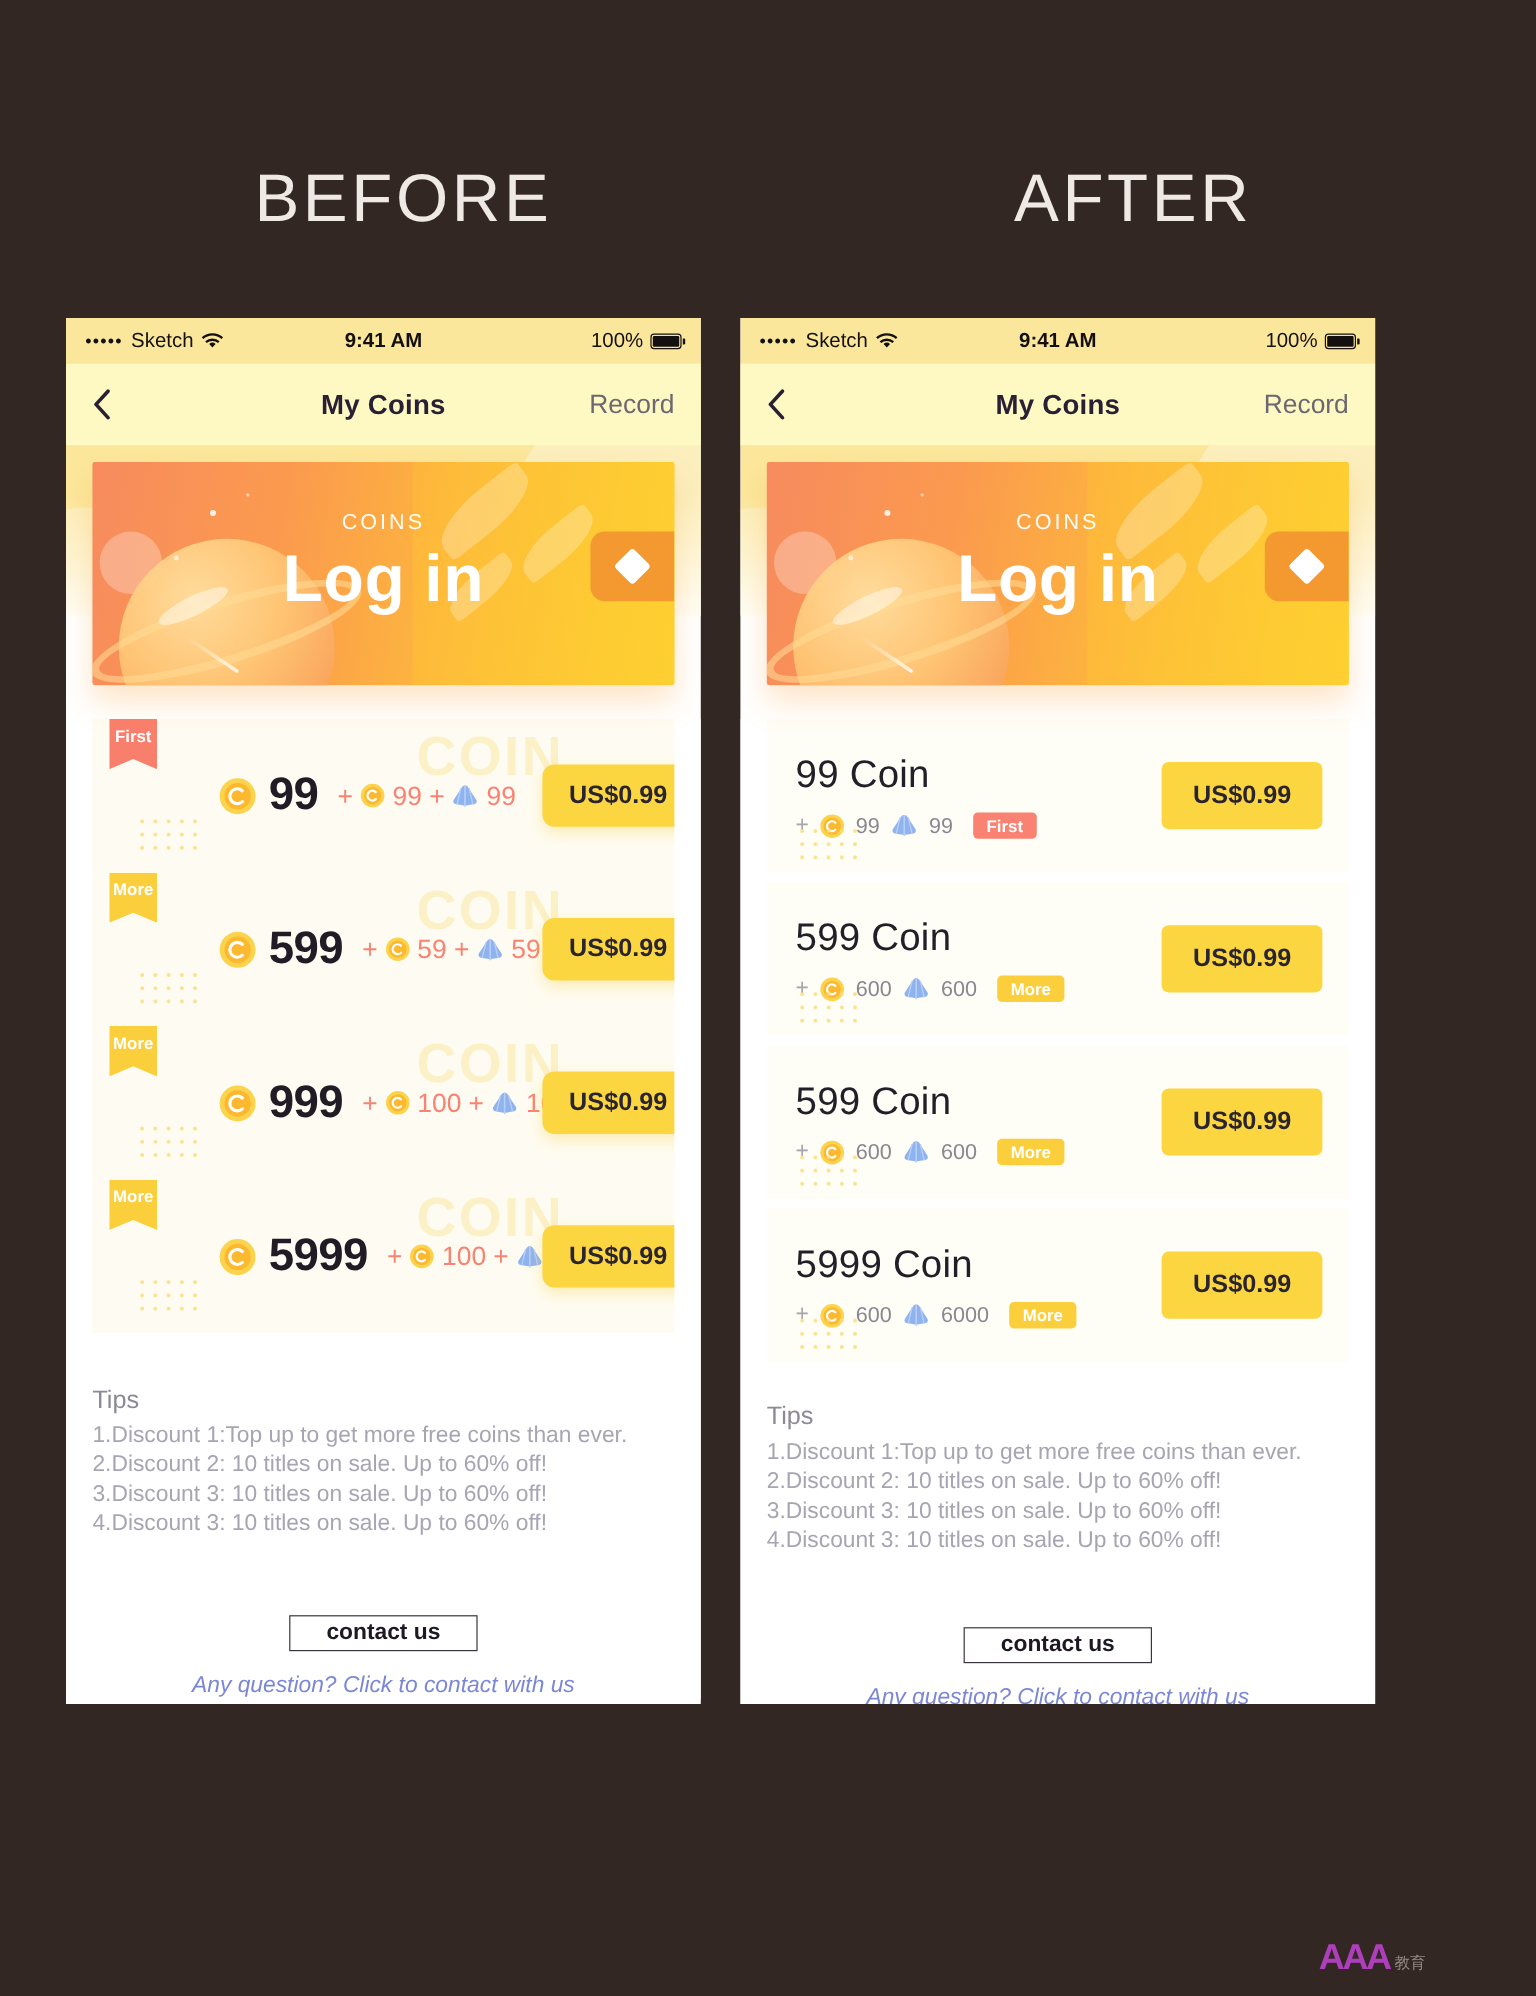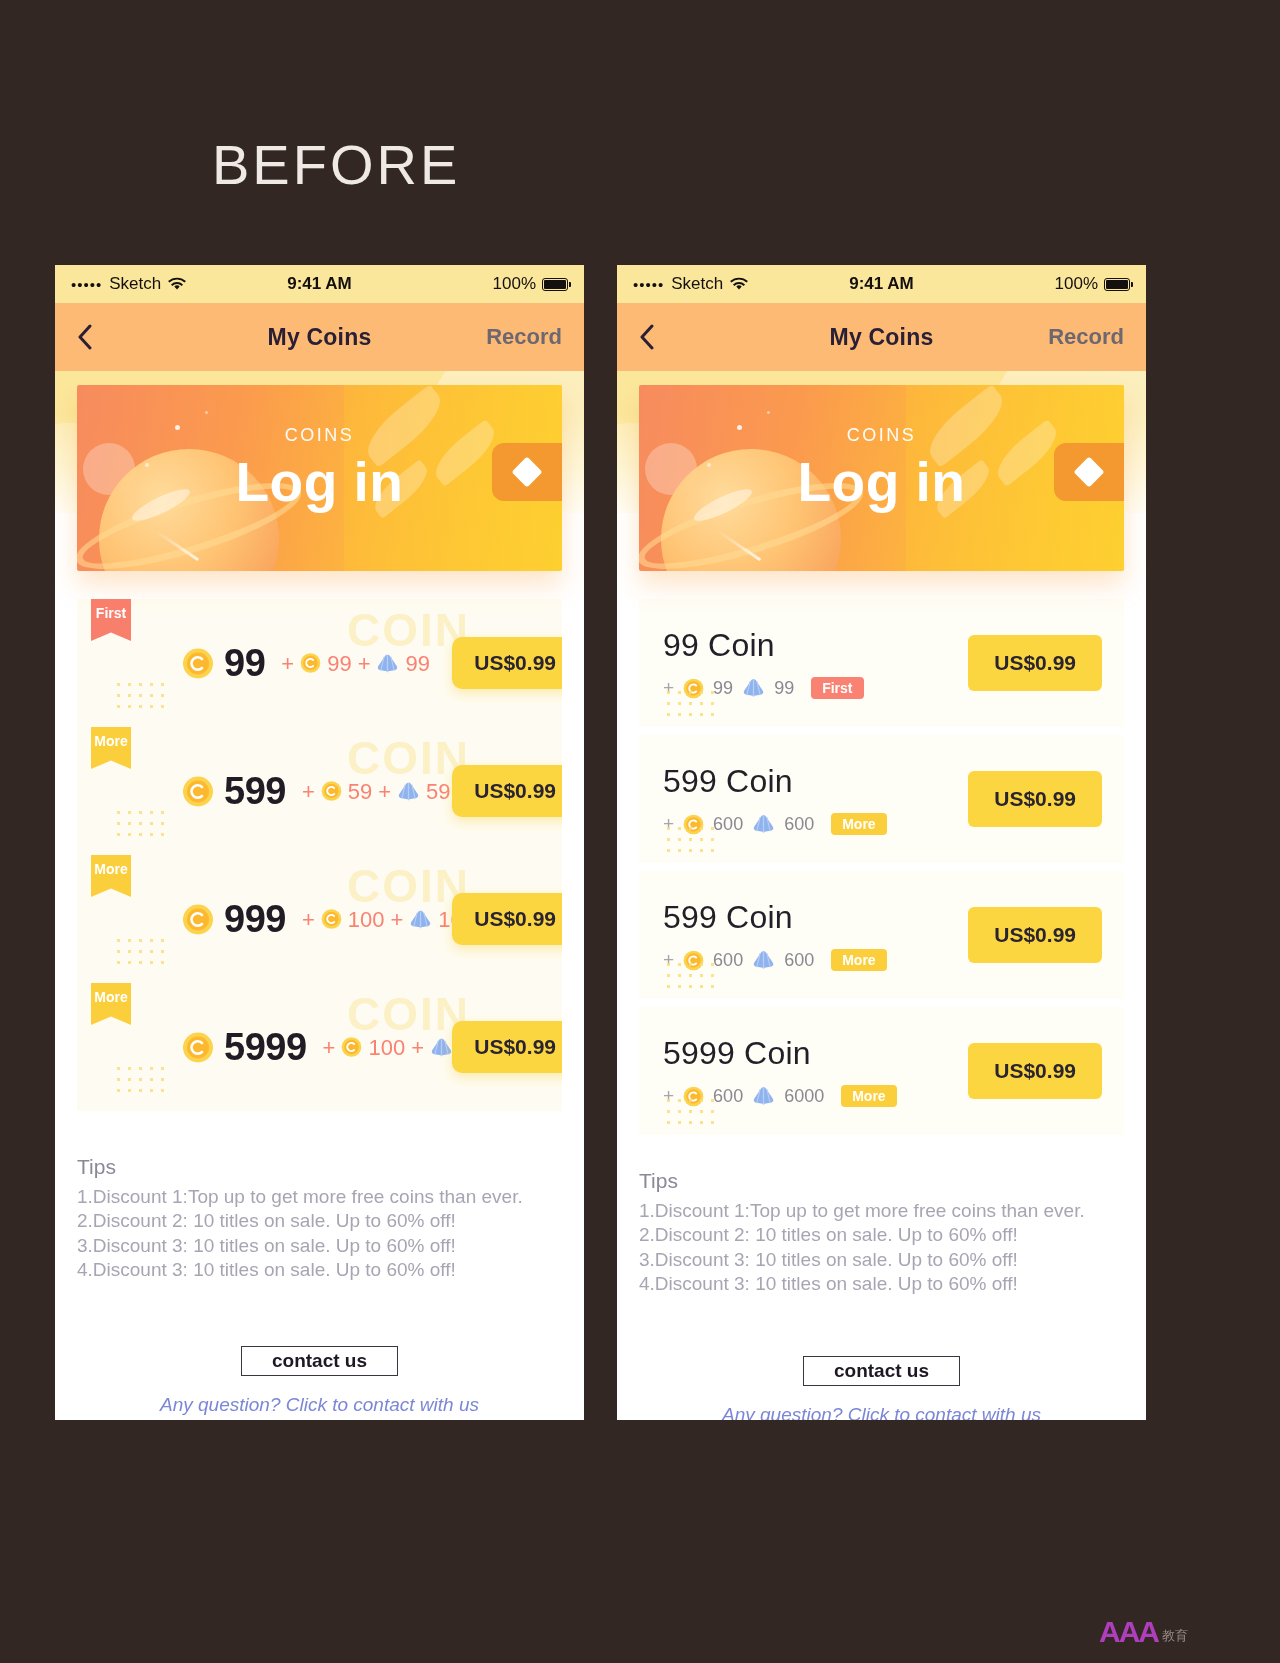--- a/index.html
+++ b/index.html
@@ -60,32 +60,32 @@
   }
   .batt::after {
     content: ""; position: absolute; right: -4px; top: 3.5px;
     width: 2.5px; height: 5px; background: #14100f; border-radius: 0 1px 1px 0;
   }
 
   
   .navbar {
     position: relative;
     height: 68px;
-    background: #fdba74;
+    background: #fef9c3;
     display: flex; align-items: center;
     padding: 0 22px;
     z-index: 5;
   }
   .nav-back { cursor: pointer; line-height: 0; }
   .nav-title {
     position: absolute; left: 0; right: 0; text-align: center;
     font-size: 23px; font-weight: 700; color: #2a2036; letter-spacing: .2px;
   }
   .nav-right {
-    margin-left: auto; font-size: 22px; color: #6c6770; font-weight: 700;
+    margin-left: auto; font-size: 22px; color: #6c6770; font-weight: 400;
     position: relative; z-index: 2;
   }
 
   
   .header-wash {
     position: absolute; left: 0; top: 38px; width: 100%; height: 210px;
     background: linear-gradient(180deg,#fbe79b 0%, #fbe79b 52%, #fdf2c6 78%, #fffdf3 100%);
     z-index: 0;
     overflow: hidden;
   }
@@ -298,20 +298,21 @@
   }
   .wm-aaa { font-size: 30px; font-weight: 700; letter-spacing: -2px; color: #d946ef; }
   .wm-cn  { font-size: 13px; color: #b6a9a3; padding-bottom: 4px; }
 </style>
 </head>
 <body>
 
 <div class="stage">
 
   <div class="heading" id="h-before">BEFORE</div>
+  <div class="heading" id="h-after">AFTER</div>
 
   <div class="phone" id="phone-before">
 
     <div class="header-wash">
       <div class="wash-blob b1"></div>
       <div class="wash-blob b2"></div>
     </div>
 
     <div class="statusbar">
       <div class="sb-left">

